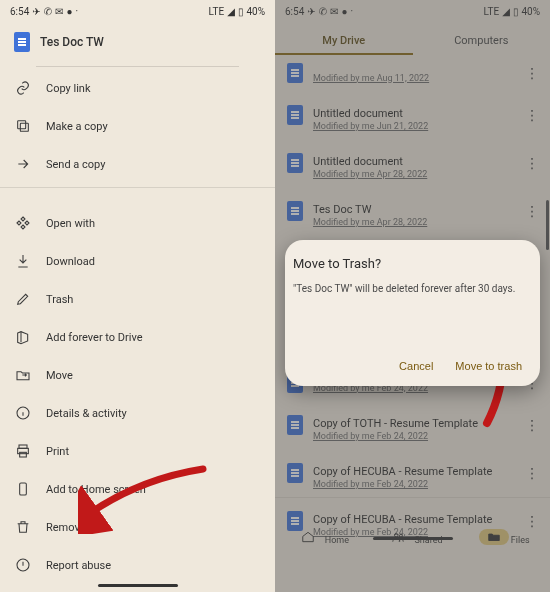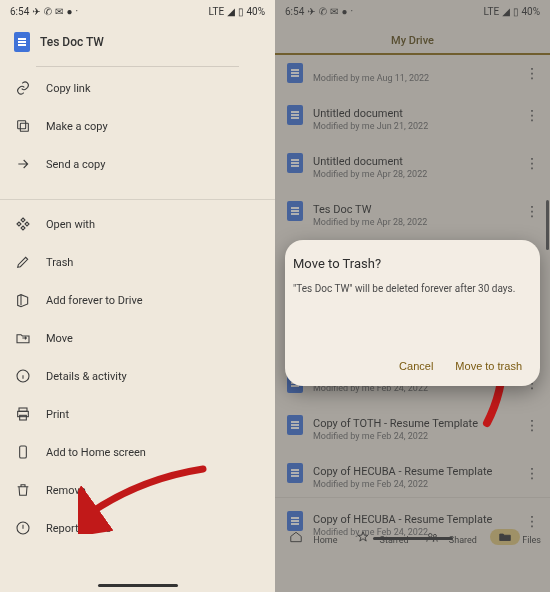--- a/index.html
+++ b/index.html
@@ -63,22 +63,22 @@
   .menu-item {
     display: flex;
     align-items: center;
     gap: 14px;
     padding: 10px 14px;
     font-size: 11px;
     color: #333;
   }
   .mi-gap {
     border-top: 1px solid rgba(0,0,0,0.10);
-    margin-top: 16px;
-    padding-top: 15px;
+    margin-top: 4px;
+    padding-top: 26px;
   }
   .micon {
     width: 18px; height: 18px;
     display: flex; align-items: center; justify-content: center;
     color: #444;
   }
   .micon svg { width: 16px; height: 16px; fill: none; stroke: #3d3d3d; stroke-width: 1.6; }
   .gesture {
     position:absolute; bottom:5px; left:50%; transform:translateX(-50%);
     width:80px; height:3px; border-radius:3px; background:#333;
@@ -115,21 +115,21 @@
     padding: 8px 4px 8px 6px;
     position:relative;
   }
   .file-doc {
     width:16px;height:20px;background:#3f72d8;border-radius:2px;
     display:flex;align-items:center;justify-content:center;flex-shrink:0;
   }
   .file-doc::after{content:"";display:block;width:8px;height:1.5px;background:#fff;box-shadow:0 3px 0 #fff,0 -3px 0 #fff;}
   .file-meta { flex:1; min-width:0; }
   .file-name { font-size:11px; color:#2b2b2b; white-space:nowrap; overflow:hidden; text-overflow:ellipsis;margin-top:8px; }
-  .file-sub { font-size:9px; color:#6c6c6c; margin-top:1px; }
+  .file-sub { font-size:9px; color:#6c6c6c; margin-top:1px;text-decoration:underline; }
   .more-dots {
     width:16px; text-align:center; color:#444; font-size:14px; line-height:10px;
   }
   .scrollthumb {
     position:absolute; right:1px; top:200px; width:3px; height:50px;
     background:#555; border-radius:2px;
   }
   .bottomnav {
     position:absolute; bottom:0; left:0; right:0;
     display:flex; height:48px;
@@ -213,20 +213,28 @@
       <span>Send a copy</span>
     </div>
 
     <div class="menu-item mi-gap">
       <span class="micon">
           <svg viewBox="0 0 24 24">
             <path d="M12 3l3 3-3 3-3-3zM12 15l3 3-3 3-3-3zM3 12l3-3 3 3-3 3zM15 12l3-3 3 3-3 3z"></path>
           </svg>
         </span>
       <span>Open with</span>
+    </div>
+    <div class="menu-item">
+      <span class="micon">
+          <svg viewBox="0 0 24 24">
+            <path d="M12 3v12m-5-5 5 5 5-5M5 21h14"></path>
+          </svg>
+        </span>
+      <span>Download</span>
     </div>
     <div class="menu-item">
       <span class="micon">
           <svg viewBox="0 0 24 24">
             <path d="M4 20l4-1 11-11-3-3L5 16l-1 4z"></path>
           </svg>
         </span>
       <span>Trash</span>
     </div>
     <div class="menu-item">
@@ -321,20 +329,21 @@
       <div class="status-right">
         <span>LTE</span>
         <span>◢</span>
         <span>▯</span>
         <span>40%</span>
       </div>
     </div>
 
     <div class="tabs">
       <div class="tab active">My Drive</div>
+      <div class="tab">Computers</div>
     </div>
 
     <div class="filelist">
       <div class="file-row">
         <span class="file-doc"></span>
         <div class="file-meta">
           <div class="file-name"></div>
           <div class="file-sub">Modified by me Aug 11, 2022</div>
         </div>
         <span class="more-dots">⋮</span>
@@ -400,28 +409,20 @@
     </div>
 
     <div class="bottomnav">
       <div class="bn-item">
         <span class="bn-icon">
             <svg viewBox="0 0 24 24">
               <path d="M3 11l9-7 9 7v9H3z"></path>
             </svg>
           </span>
         <span>Home</span>
-      </div>
-      <div class="bn-item">
-        <span class="bn-icon">
-            <svg viewBox="0 0 24 24">
-              <path d="M12 3l2.5 6h6l-5 4 2 6-5.5-4-5.5 4 2-6-5-4h6z"></path>
-            </svg>
-          </span>
-        <span>Starred</span>
       </div>
       <div class="bn-item">
         <span class="bn-icon">
             <svg viewBox="0 0 24 24">
               <circle cx="9" cy="9" r="3"></circle>
               <circle cx="17" cy="10" r="2.5"></circle>
               <path d="M3 20c0-3 3-5 6-5s6 2 6 5M14 20c0-2 2-4 4-4s3 2 3 4"></path>
             </svg>
           </span>
         <span>Shared</span>

